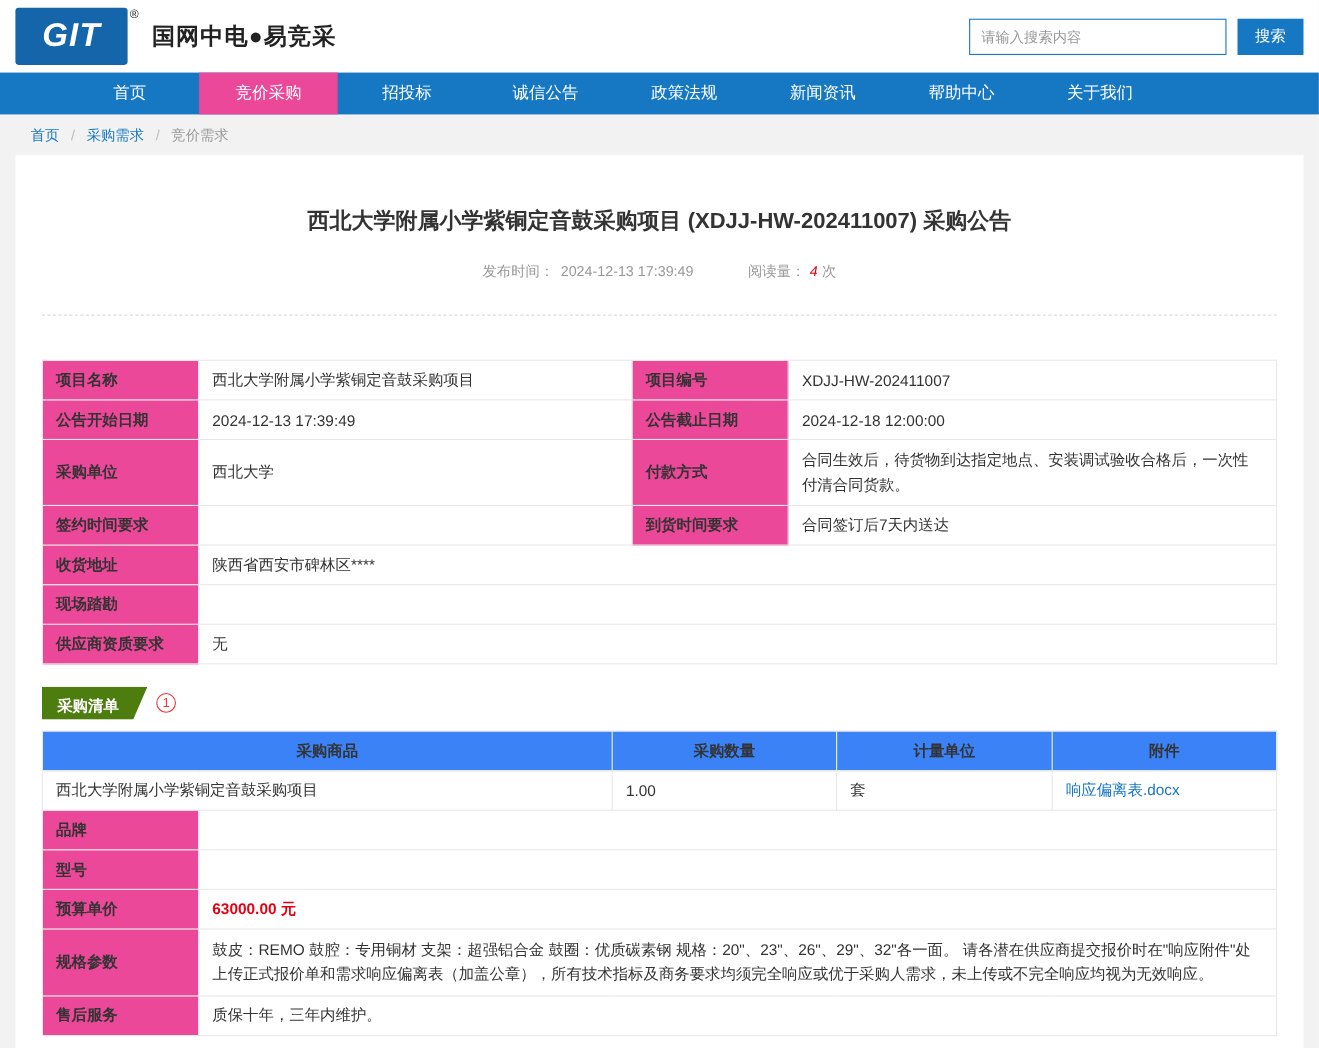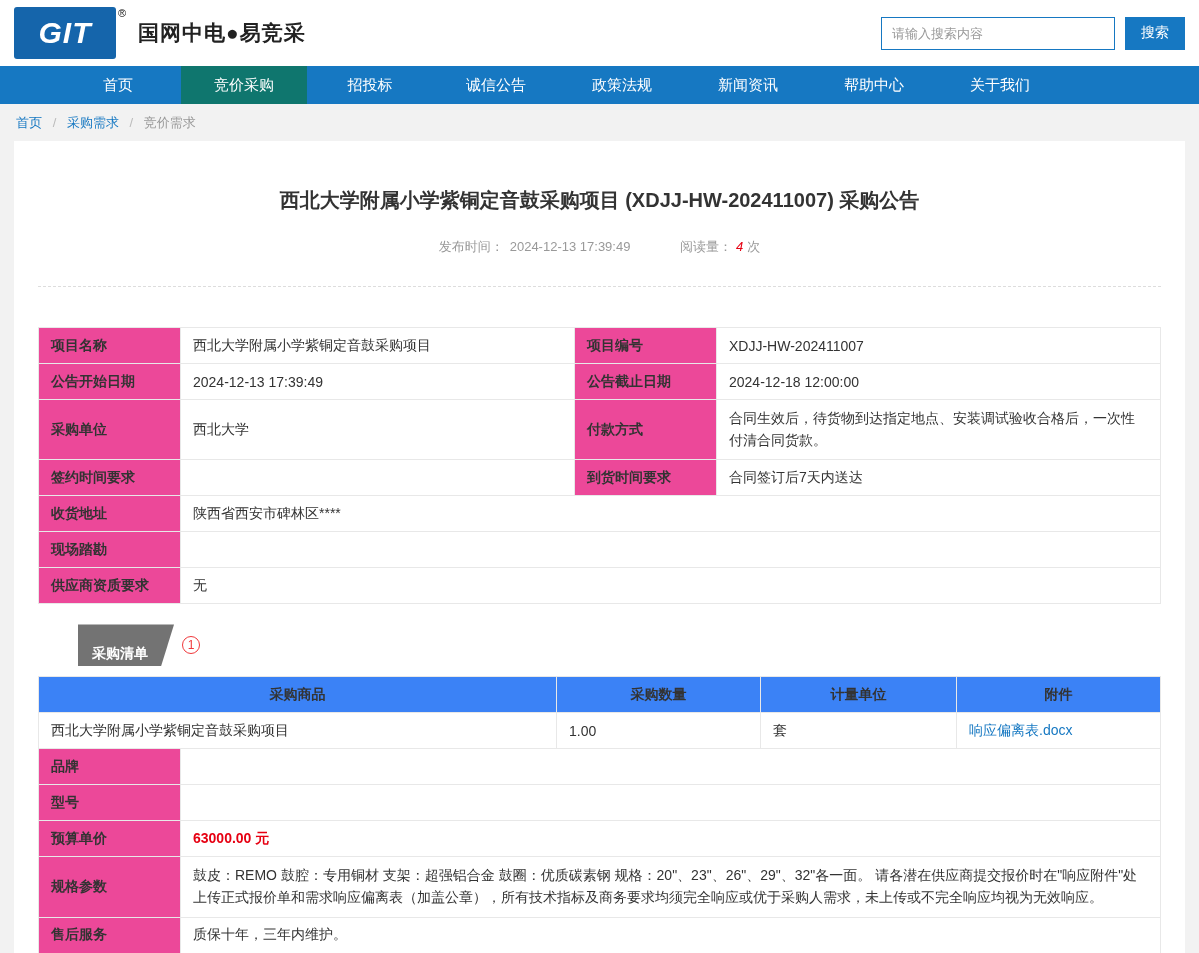--- a/index.html
+++ b/index.html
@@ -69,25 +69,25 @@
   .nav-item {
     display: block;
     width: 126px;
     line-height: 38px;
     text-align: center;
     color: #fff;
     font-size: 15px;
     text-decoration: none;
     cursor: pointer;
   }
-  .nav-item.active { background: #0f766e; }
+  .nav-item.active { background: #ec4899; }
 
   
   .breadcrumb {
-    padding: 10px 16px 9px;
+    padding: 10px 28px 9px;
     font-size: 13px;
     color: #999;
   }
   .breadcrumb a { color: #1678c2; text-decoration: none; cursor: pointer; }
   .breadcrumb .sep { color: #bbb; margin: 0 7px; }
   .breadcrumb .current { color: #999; }
 
   
   .card {
     background: #fff;
@@ -134,28 +134,27 @@
   .red { color: #e60012; font-weight: bold; }
   .long-text { line-height: 1.55; }
 
   
   .badge-row {
     margin-top: 20px;
     display: flex;
     align-items: center;
   }
   .badge {
-    background: #737373;
+    background: #4d7c0f;
     color: #fff;
     font-size: 14px;
     font-weight: bold;
     line-height: 26px;
-    padding: 16px 26px 0 14px;
+    padding: 4px 26px 0 14px;
     clip-path: polygon(0 0, 100% 0, calc(100% - 13px) 100%, 0 100%);
-    margin-left: 40px;
   }
   .badge-count {
     margin-left: 8px;
     width: 18px; height: 18px;
     border: 1px solid #f0383b;
     border-radius: 50%;
     color: #f0383b;
     font-size: 12px;
     display: inline-flex;
     align-items: center;

